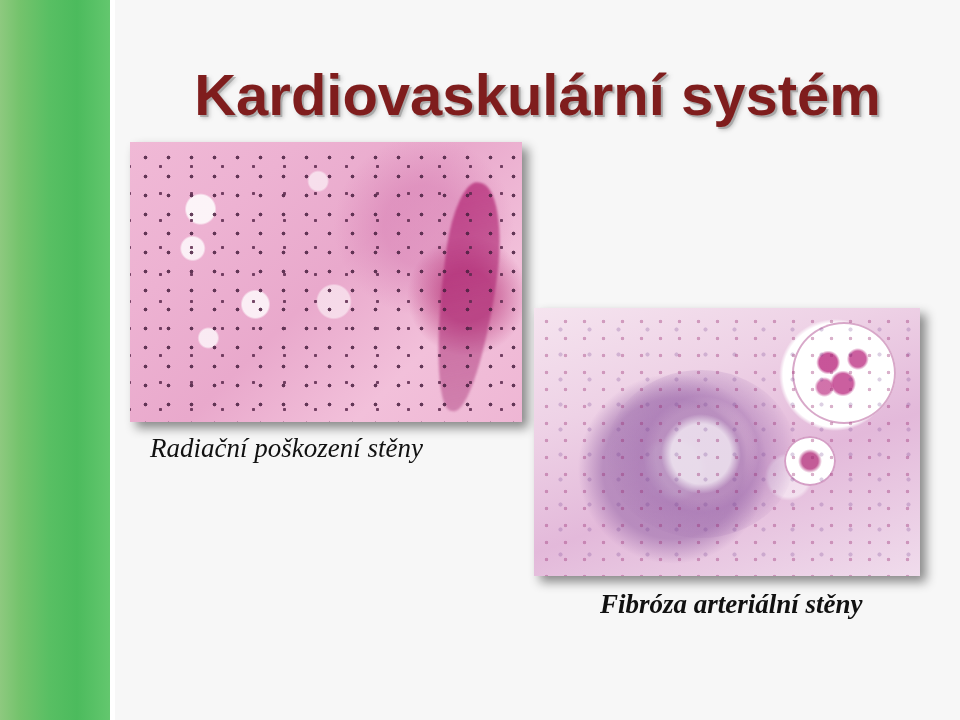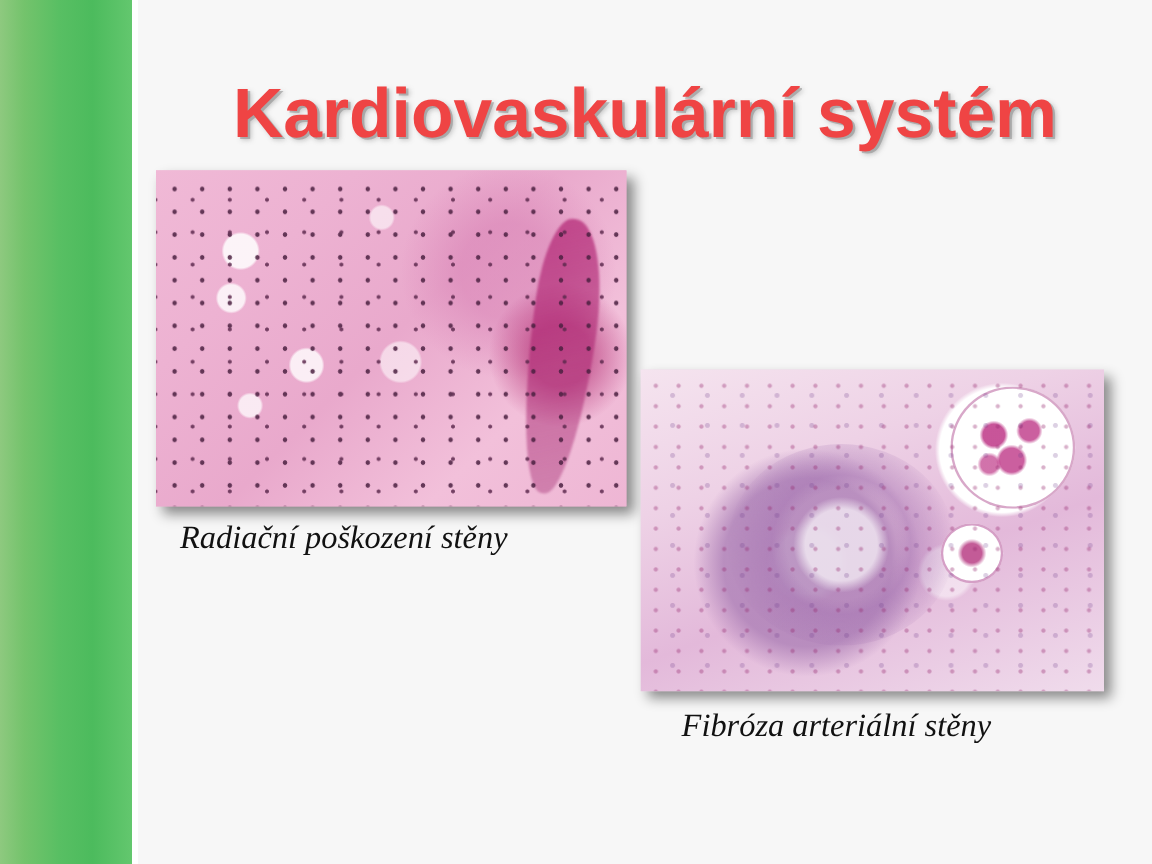--- a/index.html
+++ b/index.html
@@ -42,21 +42,21 @@
   .title {
     position: absolute;
     left: 115px;
     top: 62px;
     width: 845px;
     text-align: center;
     font-family: "Liberation Sans", sans-serif;
     font-weight: bold;
     font-size: 58px;
     line-height: 66px;
-    color: #ef4444;
+    color: #7f1d1d;
     letter-spacing: 0px;
     text-shadow: 2px 2px 0px rgba(140,140,140,0.55), 3px 3px 4px rgba(100,100,100,0.35);
     white-space: nowrap;
   }
 
   
   .photo {
     position: absolute;
     box-shadow: 6px 6px 10px rgba(0,0,0,0.45);
     overflow: hidden;
@@ -186,22 +186,23 @@
     font-style: italic;
     font-size: 27px;
     color: #111111;
     white-space: nowrap;
   }
   .caption-1 {
     left: 150px;
     top: 433px;
   }
   .caption-2 {
-    left: 568px;
+    left: 600px;
     top: 589px;
+    font-weight: bold;
   }
 </style>
 </head>
 <body>
 
 <div class="slide">
 
   <div class="left-band"></div>
   <div class="left-band-edge"></div>
 

